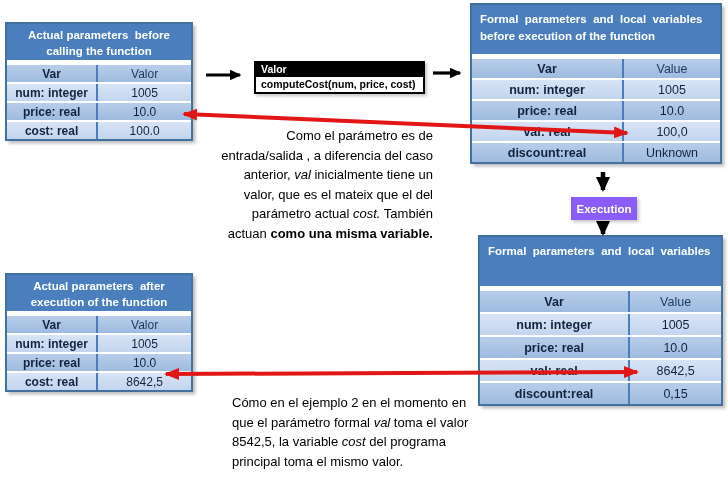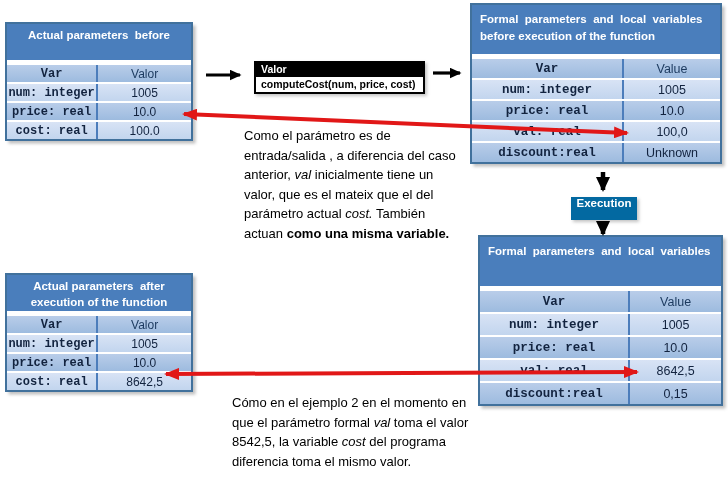--- a/index.html
+++ b/index.html
@@ -18,21 +18,21 @@
     border-bottom:3px solid #fff;
   }
   .tbl-title div { white-space:pre; }
   .t-center .tbl-title { text-align:center; font-size:11.5px; line-height:16px; padding-top:3px; }
   .t-left .tbl-title { text-align:left; font-size:11.5px; line-height:17px; padding:6px 0 0 8px; }
   .row { display:flex; box-sizing:border-box; border-top:2px solid #fff; }
   .row:first-of-type { border-top:none; }
   .rowA { background:linear-gradient(180deg,#b9cde9,#9dbbdf); }
   .rowB { background:linear-gradient(180deg,#d8e3f5,#c2d5ee); }
   .c1,.c2 { box-sizing:border-box; display:flex; align-items:center; justify-content:center; color:#12233f; }
-  .c1 { font-weight:bold;font-family:Liberation Mono, monospace; }
+  .c1 { font-weight:bold; }
   .c2 { border-left:2px solid #4c7dbb; flex:1; }
   .hd .c1 { font-weight:bold; }
   .hd .c2 { font-weight:normal; color:#1c3a5f; }
   
   .tbl-tl { left:5px;  top:22px;  width:188px; font-size:12px; }
   .tbl-tl .tbl-title { height:39px; }
   .tbl-tl .row { height:19px; }  .tbl-tl .c1 { width:48.5%; }
   .tbl-bl { left:5px;  top:273px; width:188px; font-size:12px; }
   .tbl-bl .tbl-title { height:39px; }
   .tbl-bl .row { height:19px; }  .tbl-bl .c1 { width:48.5%; }
@@ -50,41 +50,42 @@
   .call-head {
     background:#000; color:#fff; font-size:10.5px; font-weight:bold;
     line-height:13px; padding:0 0 1px 5px;
   }
   .call-body {
     color:#000; font-size:10.5px; font-weight:bold; line-height:14px; padding:0 0 1px 5px;
     white-space:nowrap;
   }
   .exec-box {
     position:absolute; left:571px; top:197px; width:66px; height:23px; box-sizing:border-box;
-    background:#0369a1; color:#fff; font-size:11.5px; font-weight:bold;
-    display:flex; align-items:flex-start; justify-content:center;
+    background:#8b5cf6; color:#fff; font-size:11.5px; font-weight:bold;
+    display:flex; align-items:center; justify-content:center;
     box-shadow:2px 2px 3px rgba(110,110,110,.4);
   }
   
   .note { position:absolute; color:#000; font-size:13px; line-height:19.5px; }
-  .note-mid { left:244px; top:126px; width:218px; }
+  .note-mid { left:215px; top:126px; width:218px;text-align:right; }
   .note-bot { left:232px; top:393px; width:240px; }
   .note i { font-style:italic; }
   .note b { font-weight:bold; }
   
   .overlay { position:absolute; left:0; top:0; z-index:10; pointer-events:none; }
 </style>
 </head>
 <body>
 
 <div id="canvas">
 
   <div class="tbl t-center tbl-tl">
     <div class="tbl-title">
       <div>Actual parameters  before</div>
+      <div>calling the function</div>
     </div>
     <div class="row hd rowA">
       <div class="c1">Var</div>
       <div class="c2">Valor</div>
     </div>
     <div class="row rowB">
       <div class="c1">num: integer</div>
       <div class="c2">1005</div>
     </div>
     <div class="row rowA">
@@ -180,21 +181,21 @@
       <div class="c1">cost: real</div>
       <div class="c2">8642,5</div>
     </div>
   </div>
 
   <div class="note note-mid">
     <span>Como el parámetro es de entrada/salida , a diferencia del caso anterior, </span><i>val</i><span>  inicialmente tiene un valor, que es el mateix que el del parámetro actual </span><i>cost.</i><span> También actuan </span><b>como una misma variable.</b>
   </div>
 
   <div class="note note-bot">
-    <span>Cómo en el ejemplo 2 en el momento en que el parámetro formal </span><i>val</i><span>  toma el valor 8542,5, la variable </span><i>cost</i><span> del programa diferencia  toma el mismo valor.</span>
+    <span>Cómo en el ejemplo 2 en el momento en que el parámetro formal </span><i>val</i><span>  toma el valor 8542,5, la variable </span><i>cost</i><span> del programa principal  toma el mismo valor.</span>
   </div>
 
   <svg class="overlay" width="728" height="482" viewBox="0 0 728 482">
     <defs>
       <marker id="mb" markerUnits="userSpaceOnUse" markerWidth="12" markerHeight="11" refX="10.5" refY="5.5" orient="auto-start-reverse">
         <path d="M0,0 L12,5.5 L0,11 z" fill="#000"></path>
       </marker>
       <marker id="mbb" markerUnits="userSpaceOnUse" markerWidth="15" markerHeight="14" refX="13" refY="7" orient="auto-start-reverse">
         <path d="M0,0 L15,7 L0,14 z" fill="#000"></path>
       </marker>

